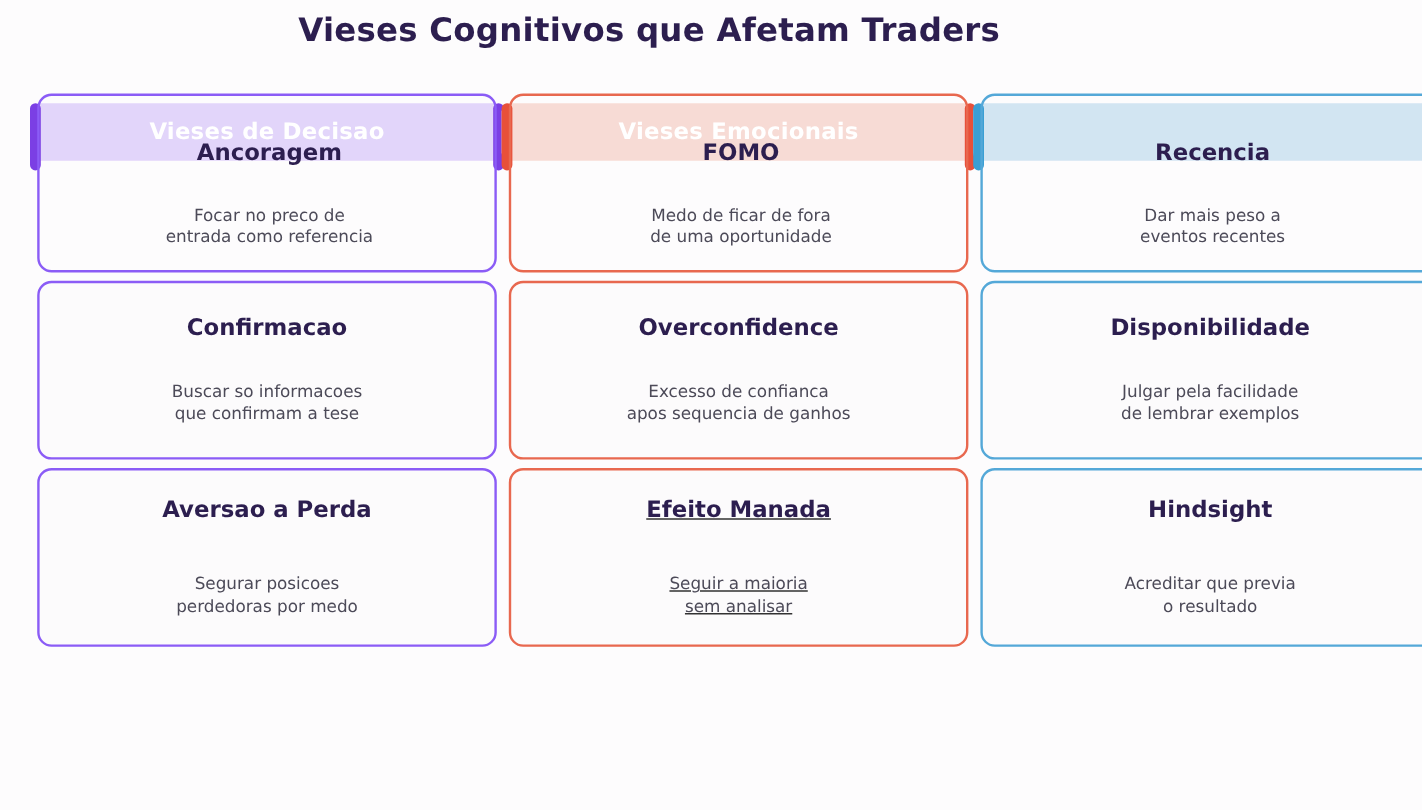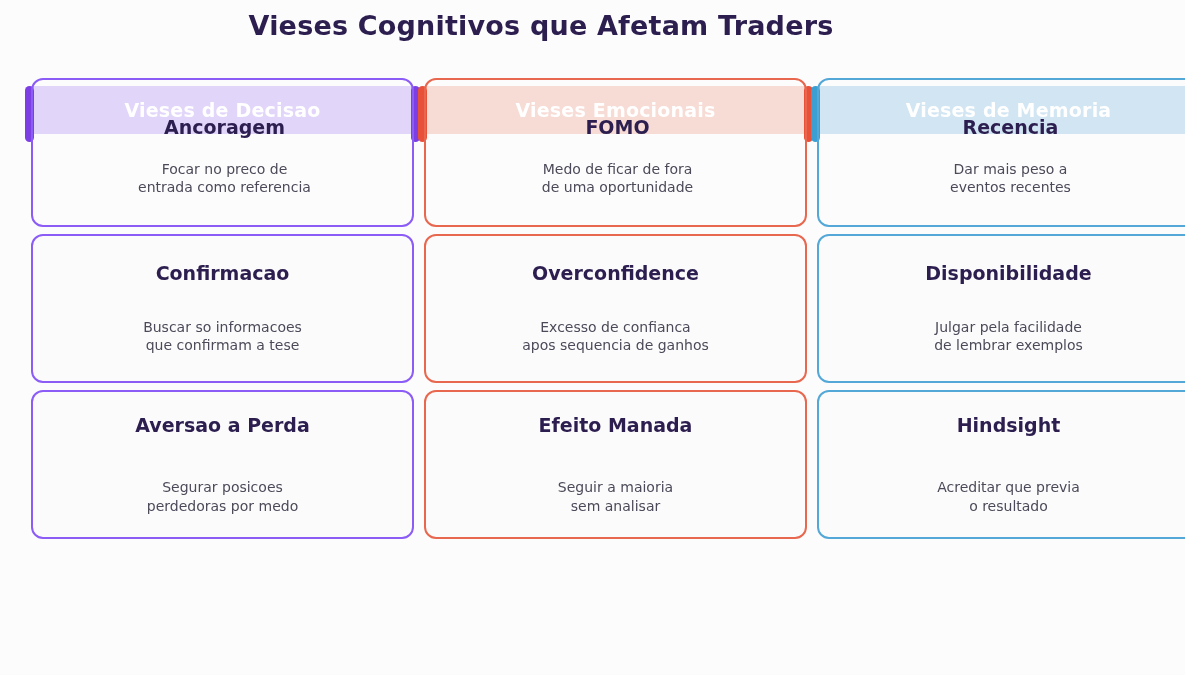--- a/index.html
+++ b/index.html
@@ -120,21 +120,21 @@
     line-height: 1.32;
     white-space: pre-line;
     position: relative;
     z-index: 4;
   }
   .card.r0 .card-desc {
     position: absolute;
     top: 80px;
     left: 0;
     width: 383px;
-    margin-top: 0;
+    margin-top: 11px;
   }
 </style>
 </head>
 <body>
 
 <div class="page-title">Vieses Cognitivos que Afetam Traders</div>
 
 <div class="board" id="board">
     <div class="column col-0">
       <div class="cat-banner" style="background: rgb(226, 213, 250);">
@@ -167,30 +167,29 @@
       <div class="card r0" style="border-color: rgb(232, 104, 79);">
         <div class="card-title">FOMO</div>
         <div class="card-desc">Medo de ficar de fora
 de uma oportunidade</div>
       </div>
       <div class="card r1" style="border-color: rgb(232, 104, 79); background: rgb(252, 251, 252);">
         <div class="card-title">Overconfidence</div>
         <div class="card-desc">Excesso de confianca
 apos sequencia de ganhos</div>
       </div>
-      <div class="card r2" style="border-color: rgb(232, 104, 79); background: rgb(252, 251, 252);">
+      <div class="card r2" style="border-color: rgb(232, 104, 79); background: rgb(252, 251, 252); text-decoration: underline;">
         <div class="card-title">Efeito Manada</div>
         <div class="card-desc">Seguir a maioria
 sem analisar</div>
       </div>
     </div>
     <div class="column col-2">
       <div class="cat-banner" style="background: rgb(210, 229, 242);">
         <div class="cat-bar left" style="background: rgb(59, 159, 212);"></div>
-        <div class="cat-label">Vieses de Memoria</div>
       </div>
       <div class="card r0" style="border-color: rgb(84, 168, 216);">
         <div class="card-title">Recencia</div>
         <div class="card-desc">Dar mais peso a
 eventos recentes</div>
       </div>
       <div class="card r1" style="border-color: rgb(84, 168, 216); background: rgb(252, 251, 252);">
         <div class="card-title">Disponibilidade</div>
         <div class="card-desc">Julgar pela facilidade
 de lembrar exemplos</div>

